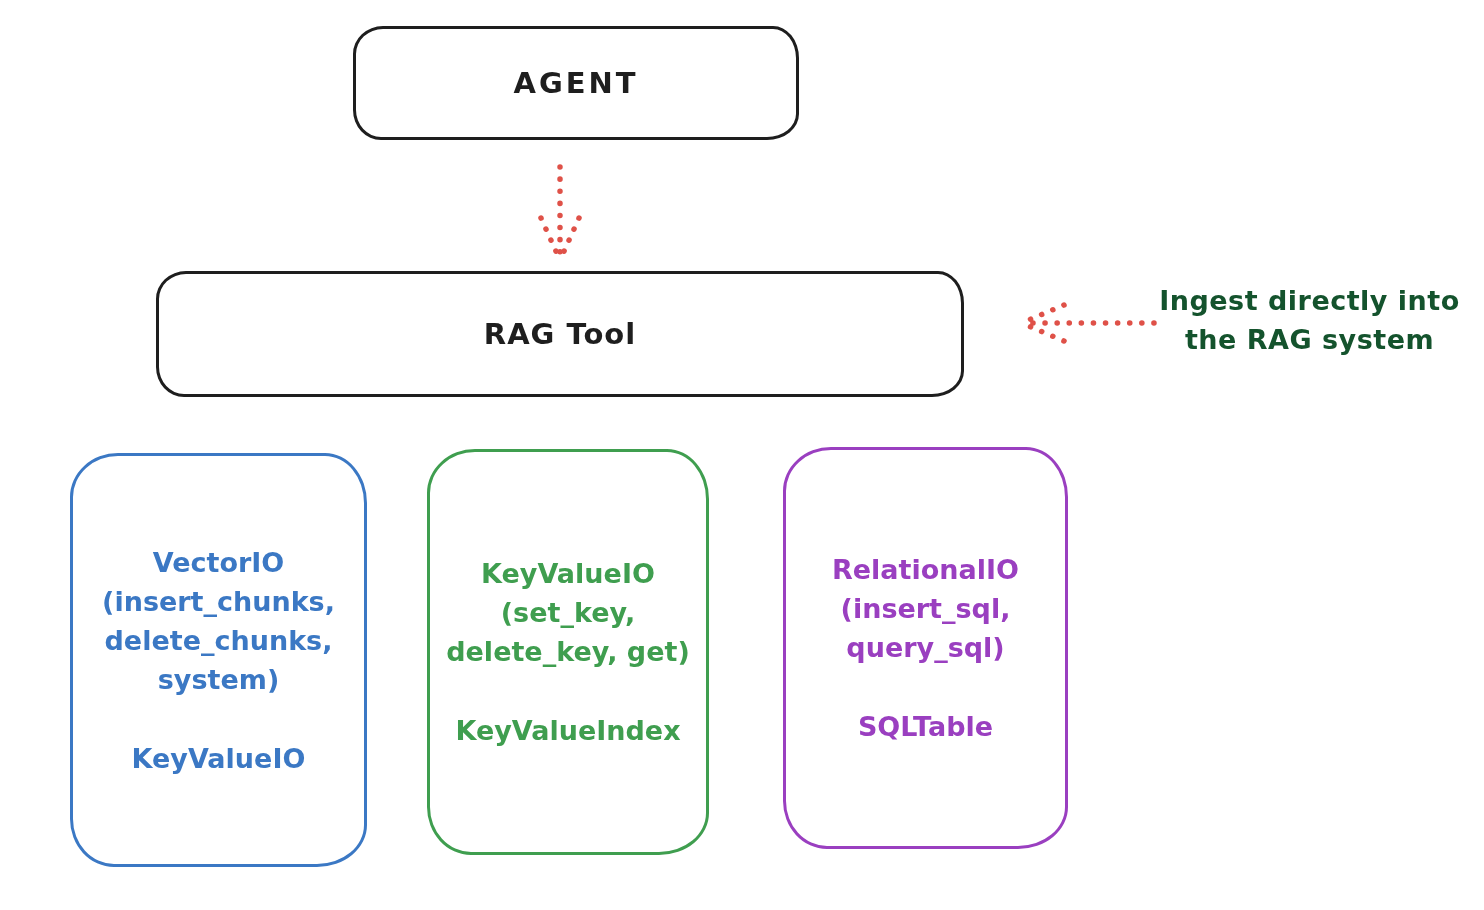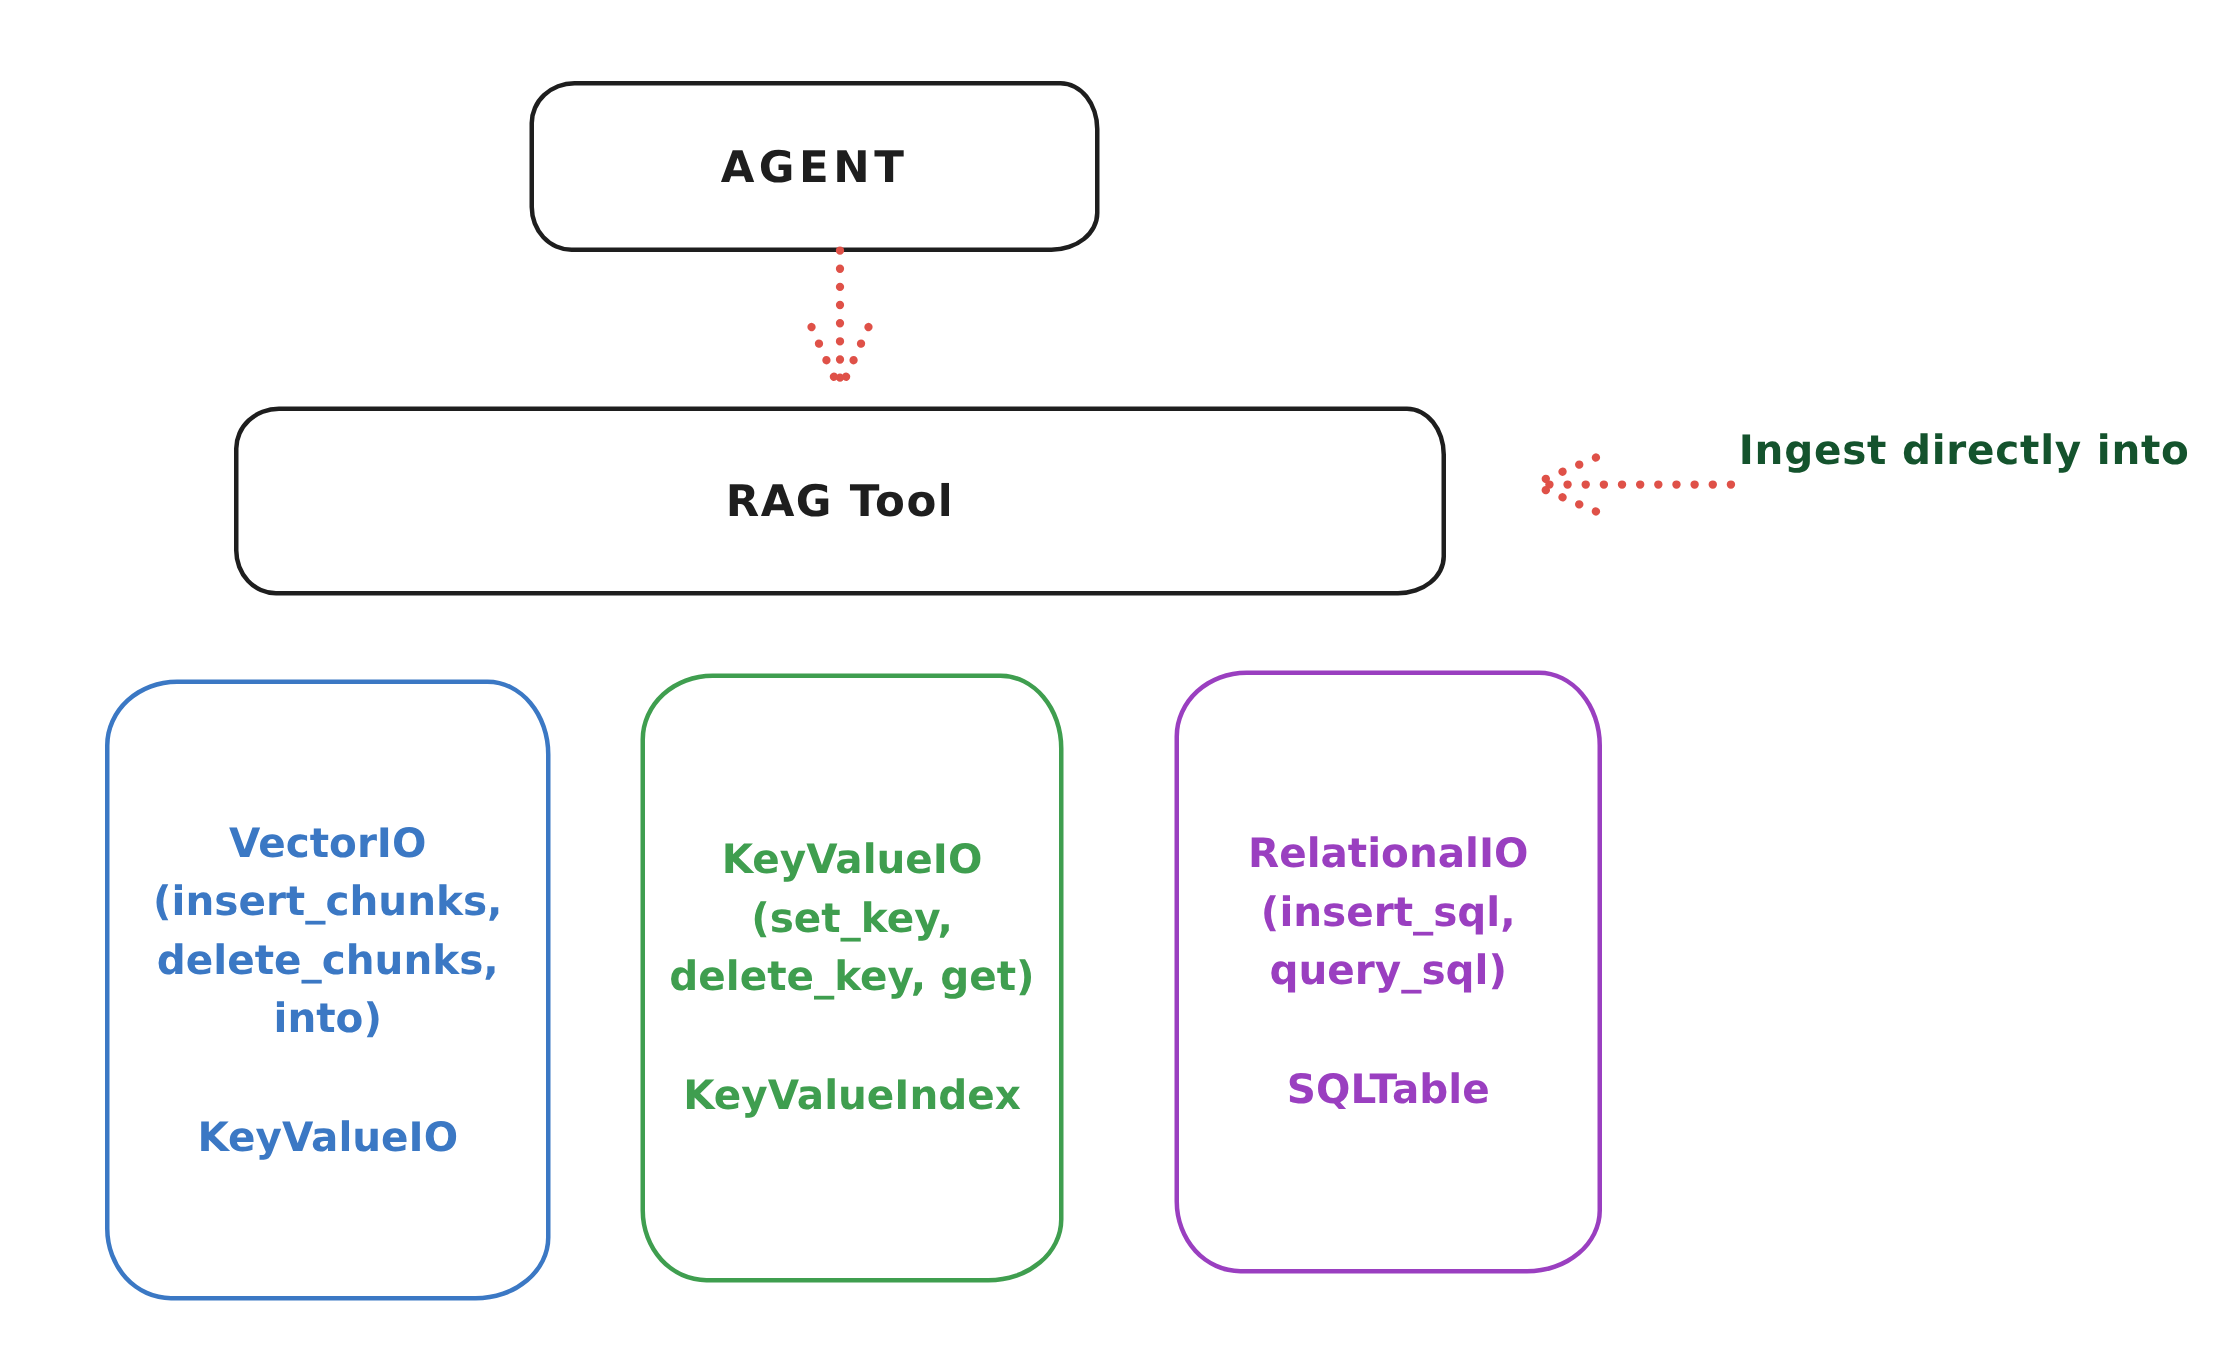--- a/index.html
+++ b/index.html
@@ -26,22 +26,22 @@
   }
   .black-box {
     border: 3.5px solid #1e1e1e;
     border-radius: 30px 26px 32px 28px / 28px 32px 26px 30px;
     color: #1e1e1e;
     font-size: 29px;
     font-weight: 600;
   }
   .agent-box {
     left: 353px;
-    top: 54px;
-    width: 380px;
+    top: 26px;
+    width: 446px;
     height: 114px;
     letter-spacing: 3px;
   }
   .rag-box {
     left: 156px;
     top: 271px;
     width: 808px;
     height: 126px;
     letter-spacing: 1px;
   }
@@ -130,27 +130,28 @@
   <svg class="arrow-svg h-arrow" width="148" height="56" viewBox="0 0 148 56">
     <g stroke="#df5148" stroke-width="5.5" stroke-linecap="round" fill="none" stroke-dasharray="0.1 12">
       <line x1="142" y1="27" x2="18" y2="27"></line>
       <line x1="52" y1="9" x2="12" y2="26"></line>
       <line x1="52" y1="45" x2="12" y2="28"></line>
     </g>
   </svg>
 
   <div class="annotation">
     <span class="txt-line">Ingest directly into</span>
+    <span class="txt-line">the RAG system</span>
   </div>
 
   <div class="sketch-box backend-box vector-box">
     <span class="txt-line">VectorIO</span>
     <span class="txt-line">(insert_chunks,</span>
     <span class="txt-line">delete_chunks,</span>
-    <span class="txt-line">into)</span>
+    <span class="txt-line">system)</span>
     <span class="txt-line index-label">KeyValueIO</span>
   </div>
 
   <div class="sketch-box backend-box relational-box">
     <span class="txt-line">RelationalIO</span>
     <span class="txt-line">(insert_sql,</span>
     <span class="txt-line">query_sql)</span>
     <span class="txt-line index-label">SQLTable</span>
   </div>
 

